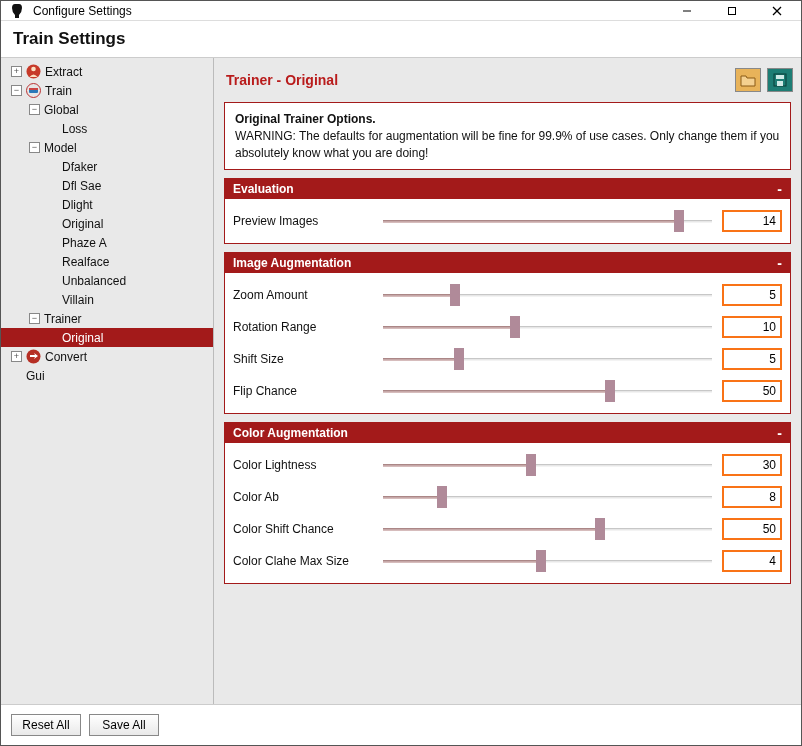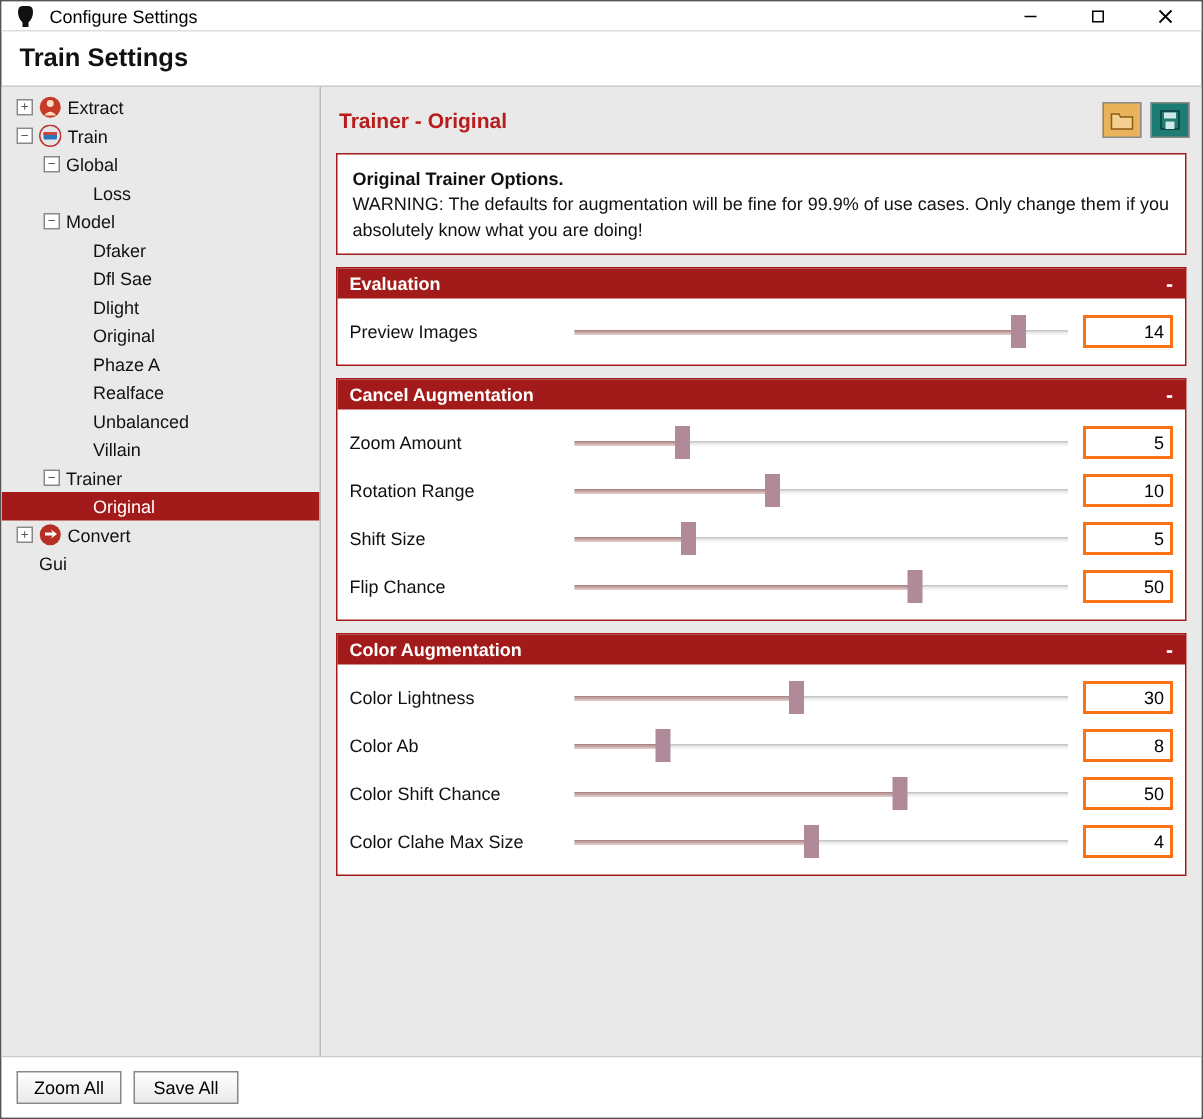--- a/index.html
+++ b/index.html
@@ -352,21 +352,21 @@
                   <div class="slider-rest" style="width: 10%;"></div>
                   <div class="slider-thumb" style="left: 90%;"></div>
                 </div>
               </div>
               <div class="row-value">14</div>
             </div>
           </div>
         </div>
         <div class="panel">
           <div class="panel-header">
-            <span>Cancel Augmentation</span>
+            <span>Image Augmentation</span>
             <span class="panel-collapse">-</span>
           </div>
           <div class="panel-body">
             <div class="row">
               <div class="row-label">Zoom Amount</div>
               <div class="slider-wrap">
                 <div class="slider-track">
                   <div class="slider-fill" style="width: 22%;"></div>
                   <div class="slider-rest" style="width: 78%;"></div>
                   <div class="slider-thumb" style="left: 22%;"></div>
@@ -460,16 +460,16 @@
               <div class="row-value">4</div>
             </div>
           </div>
         </div>
       </div>
   </div>
 </div>
 
 <div class="footer">
   <div class="footer-left">
-    <div class="btn">Zoom All</div>
+    <div class="btn">Reset All</div>
     <div class="btn">Save All</div>
   </div>
 </div>
 
 </body></html>

